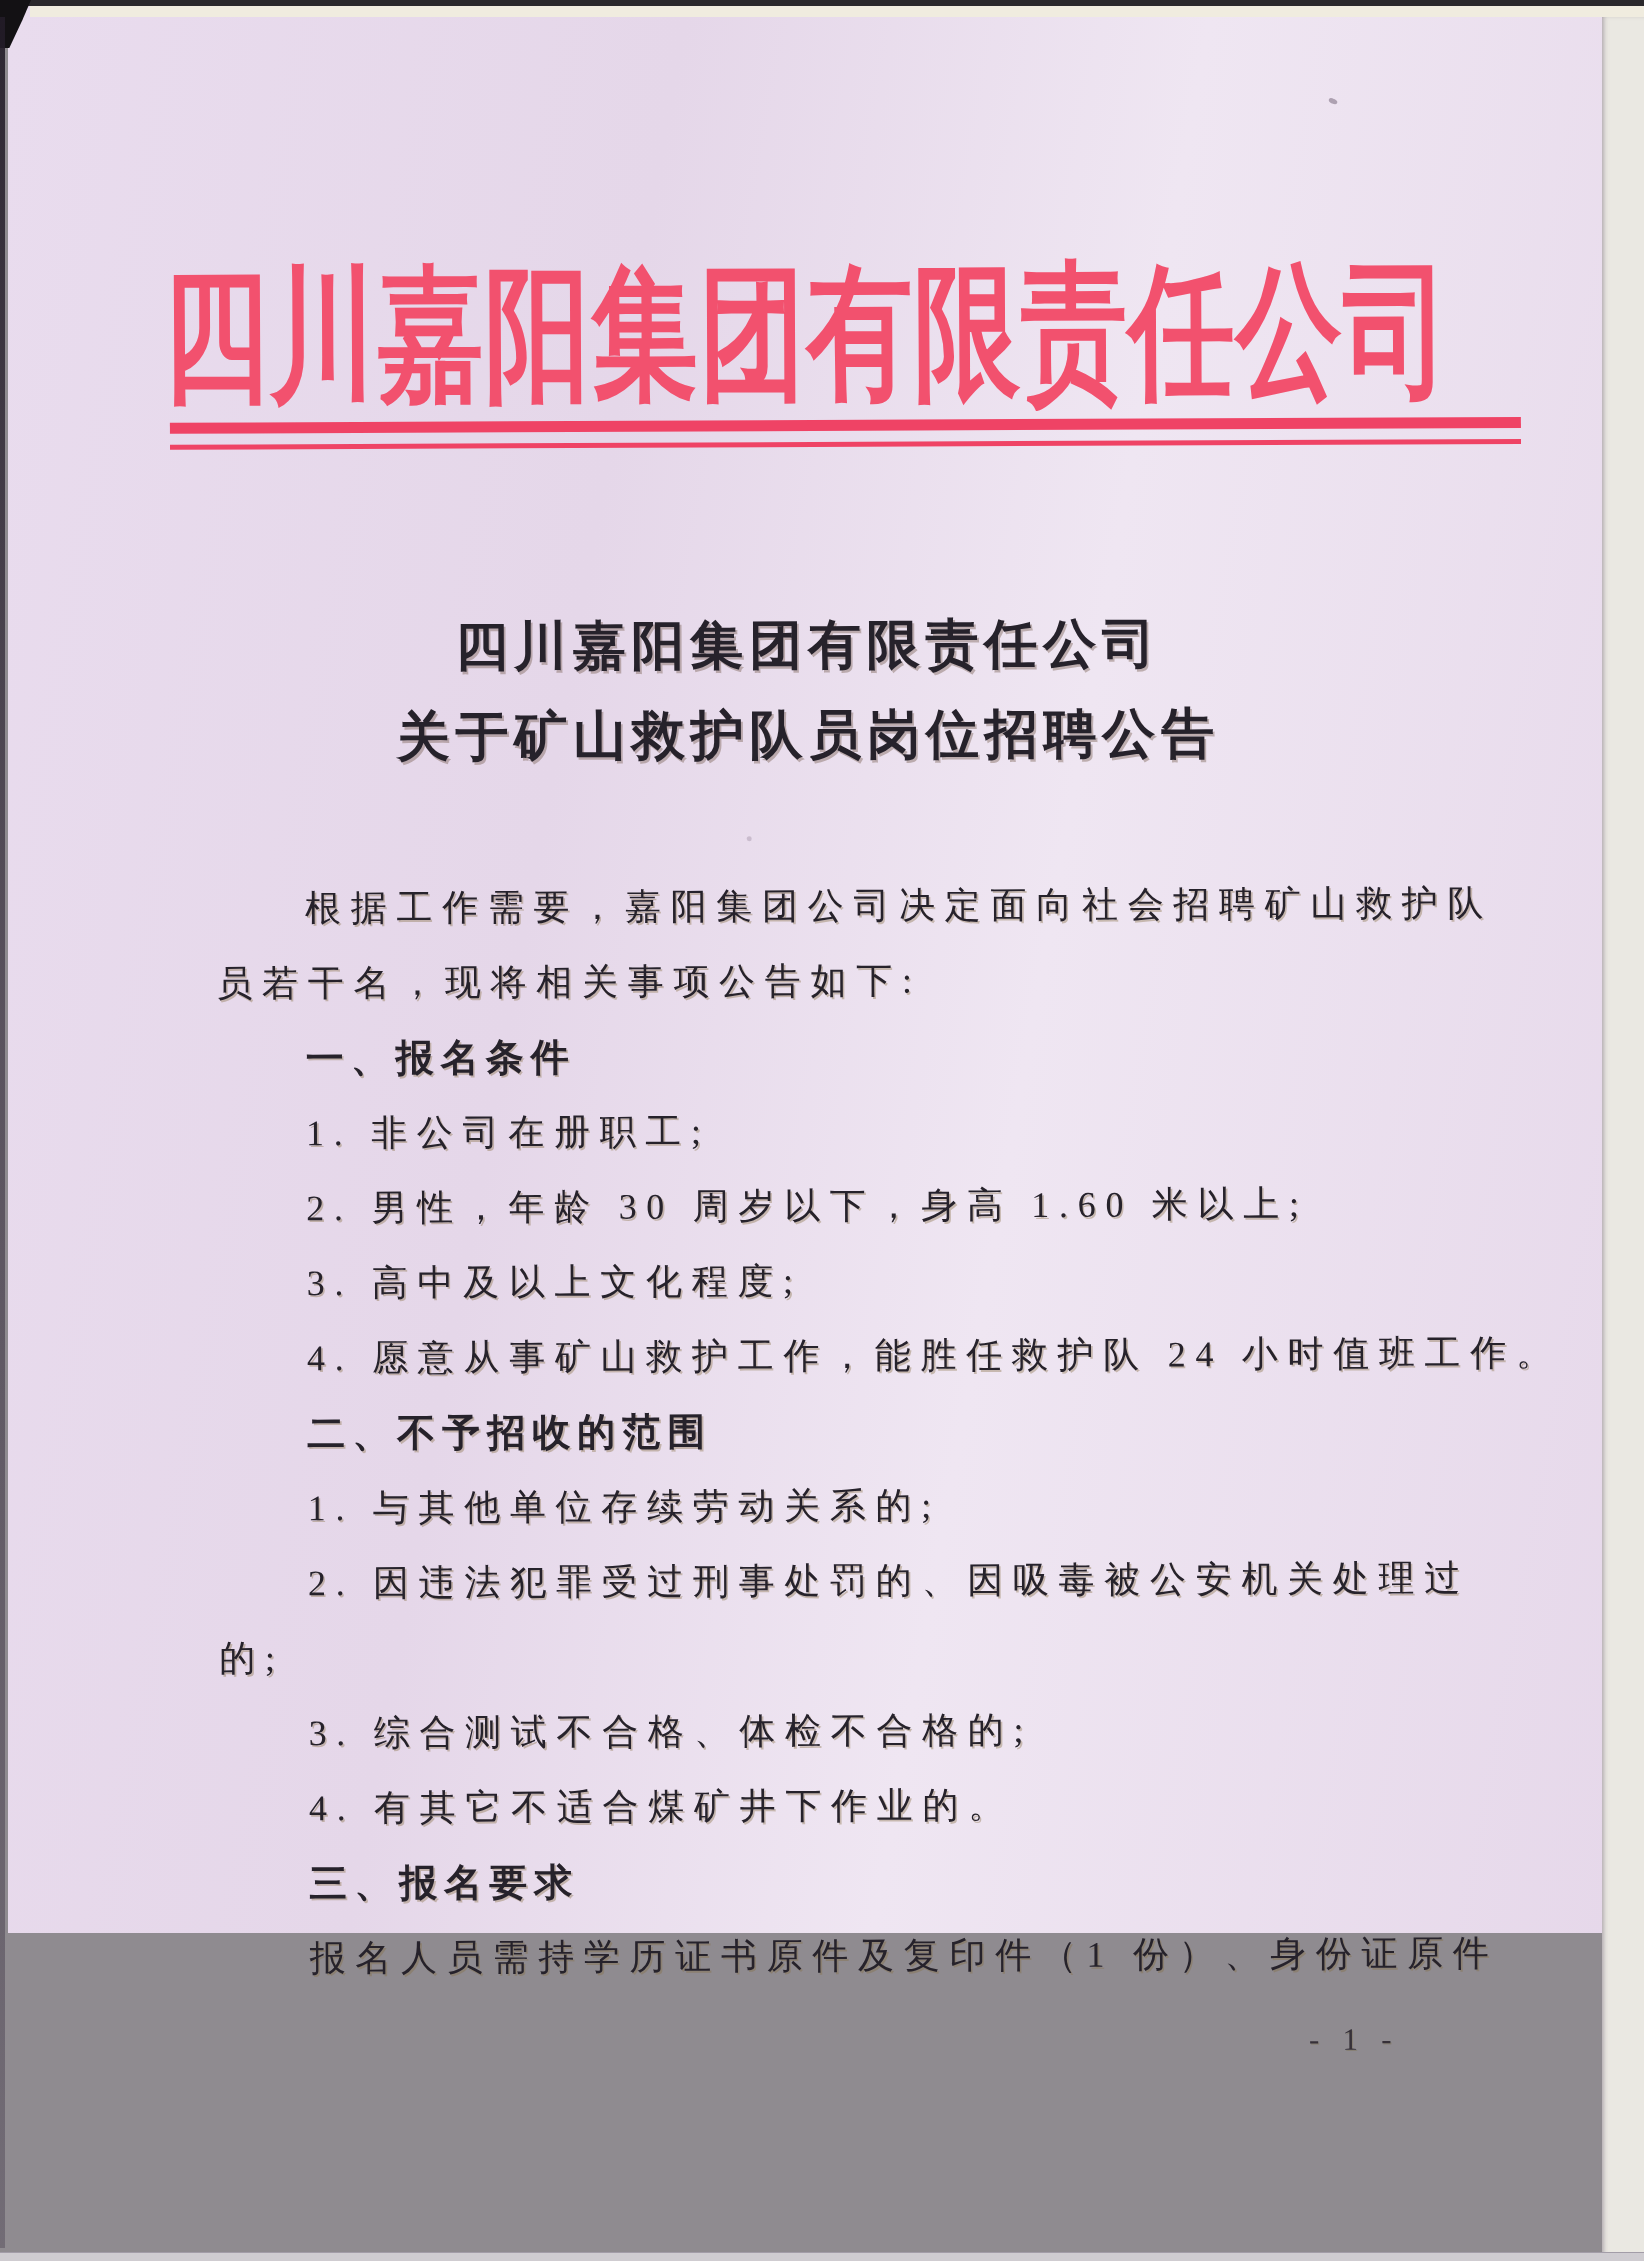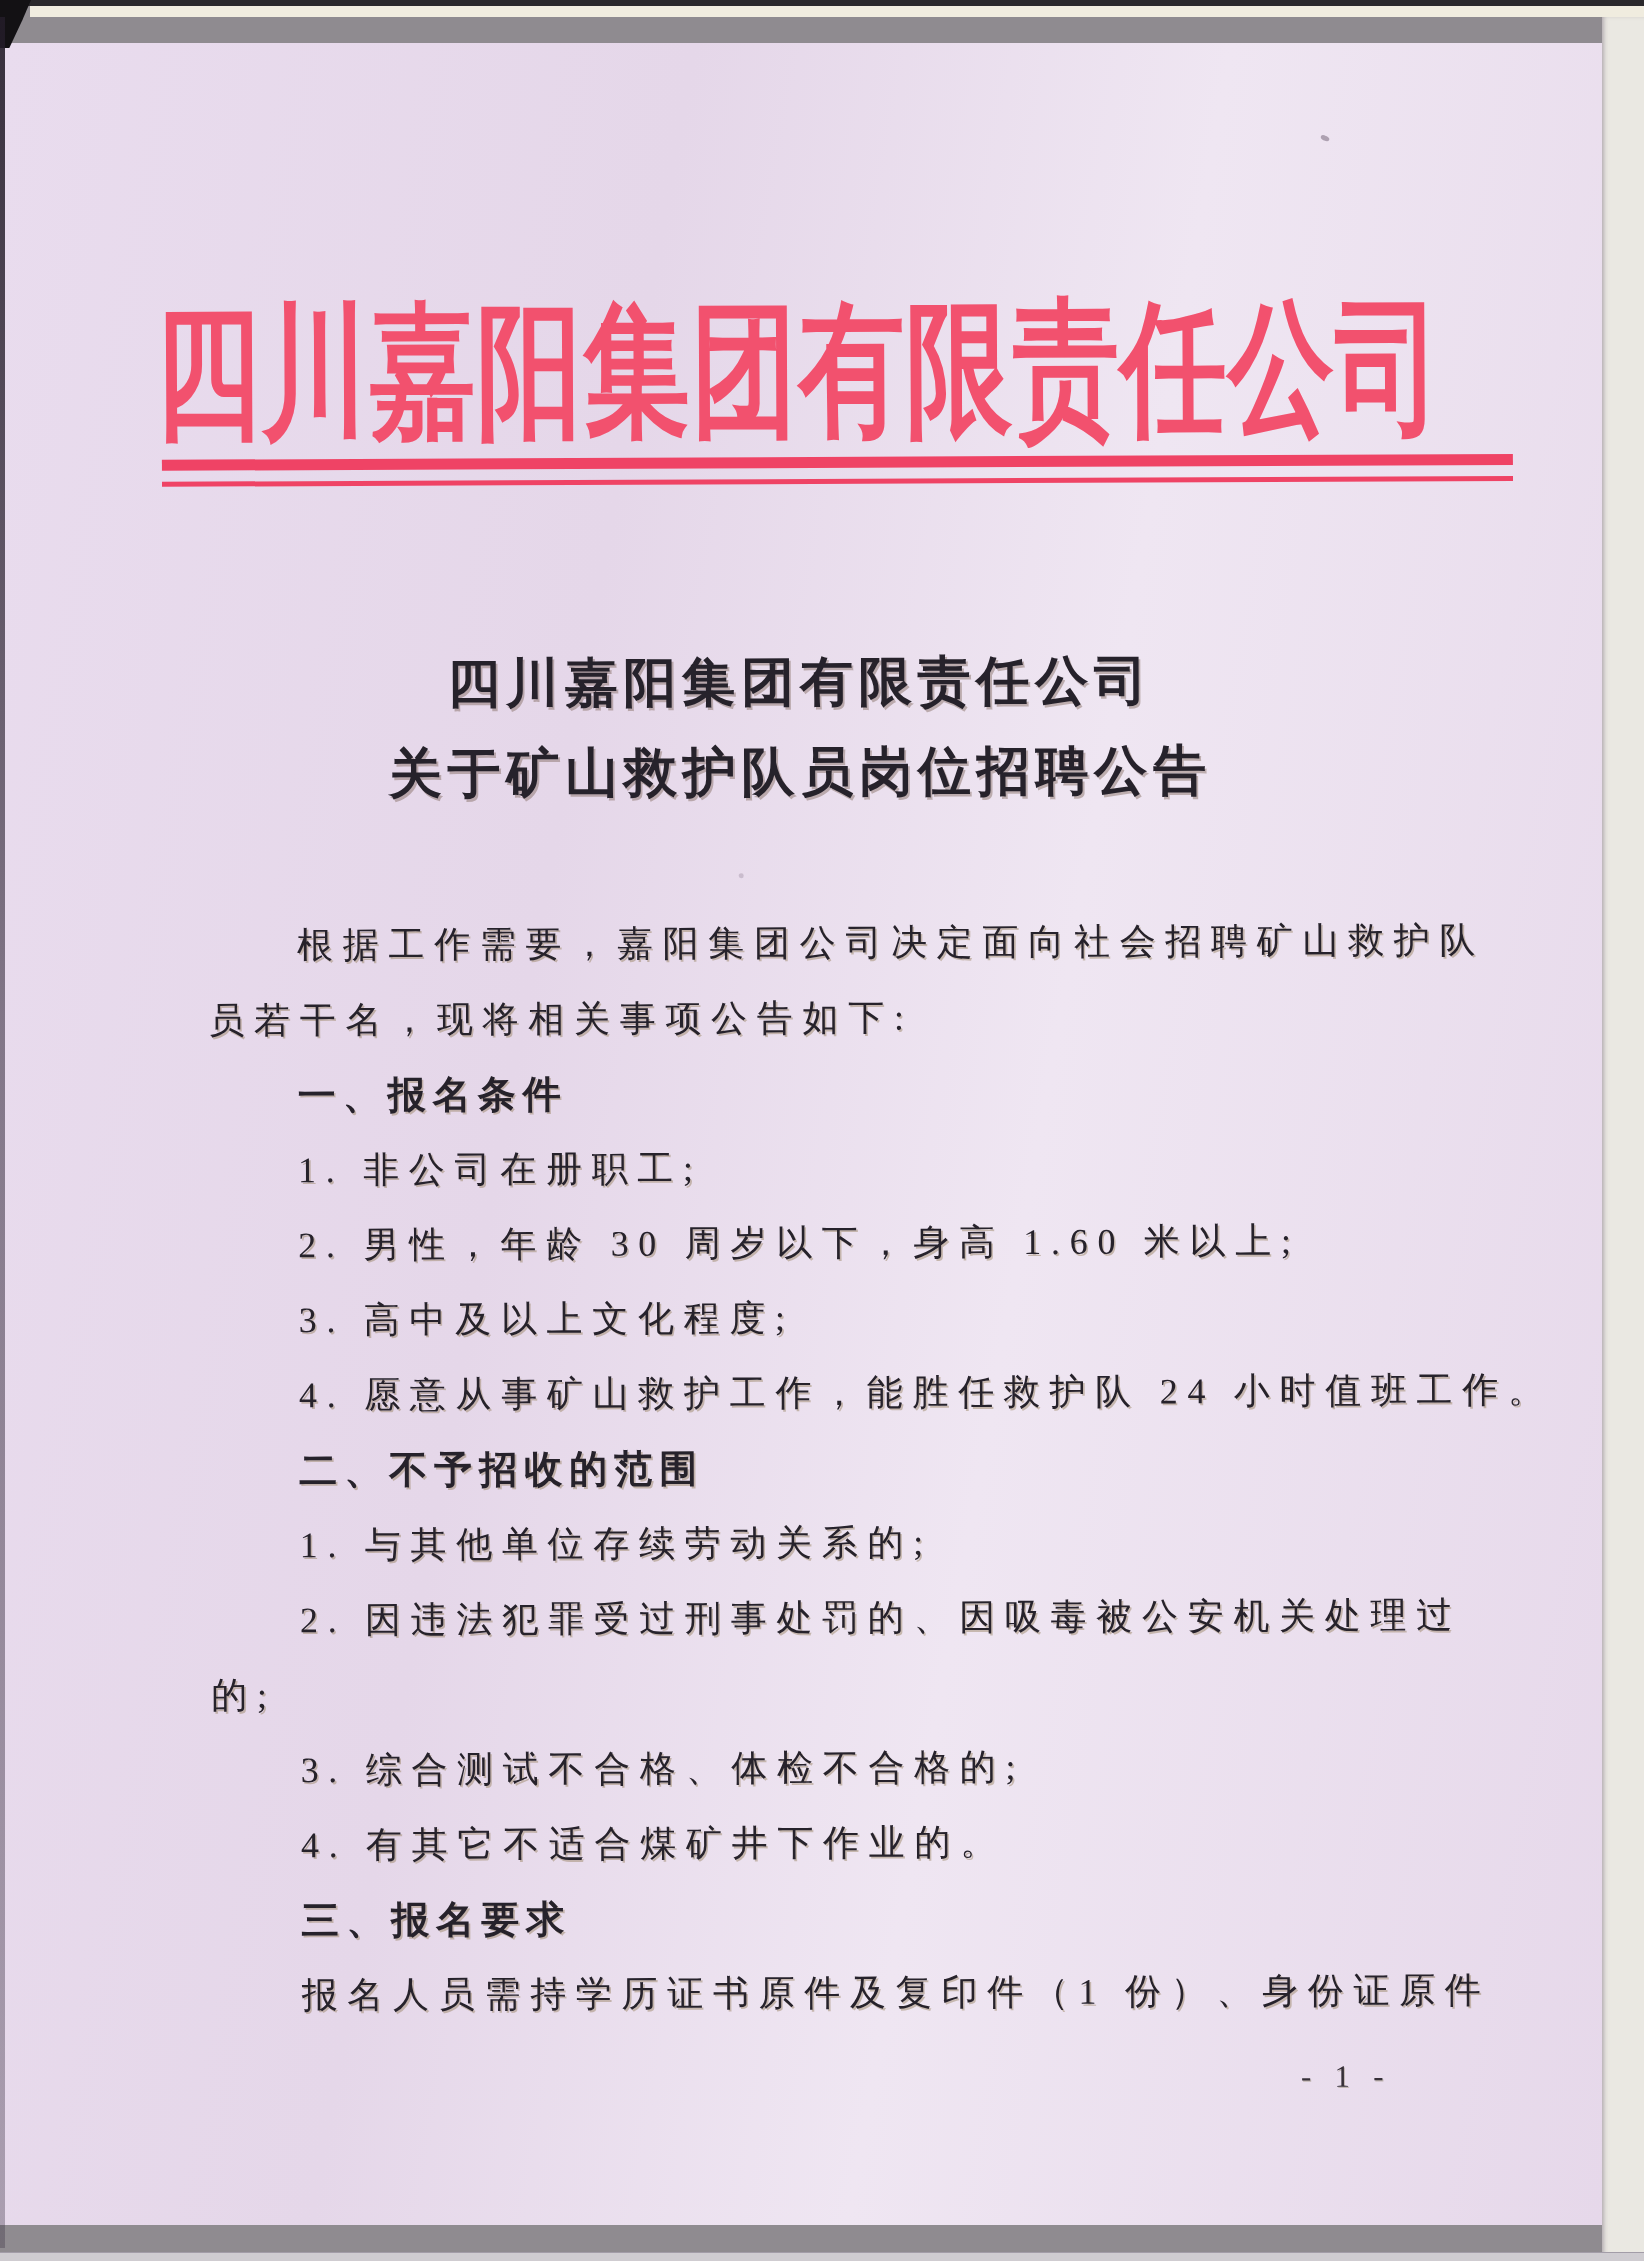--- a/index.html
+++ b/index.html
@@ -10,24 +10,23 @@
   }
   .canvas {
     position: relative;
     width: 1644px; height: 2261px;
     overflow: hidden;
     background: #8f8b90;
   }
   
   .paper {
     position: absolute;
-    left: 0; top: 5.8px;
-    width: 1602px; height: 2182px;
+    left: 8px; top: 5.8px;
+    width: 1602px; height: 1927px;
     background: linear-gradient(100deg, #e9dcee 0%, #e5d7e9 35%, #efe6f2 62%, #e6d8ea 100%);
-    margin-top: 37px;
   }
   
   .edge-top-dark {
     position: absolute; left: 0; top: 0;
     width: 1644px; height: 5.8px;
     background: #2a282b;
   }
   .edge-top-cream {
     position: absolute; left: 30px; top: 5.8px;
     width: 1615px; height: 11.6px;

